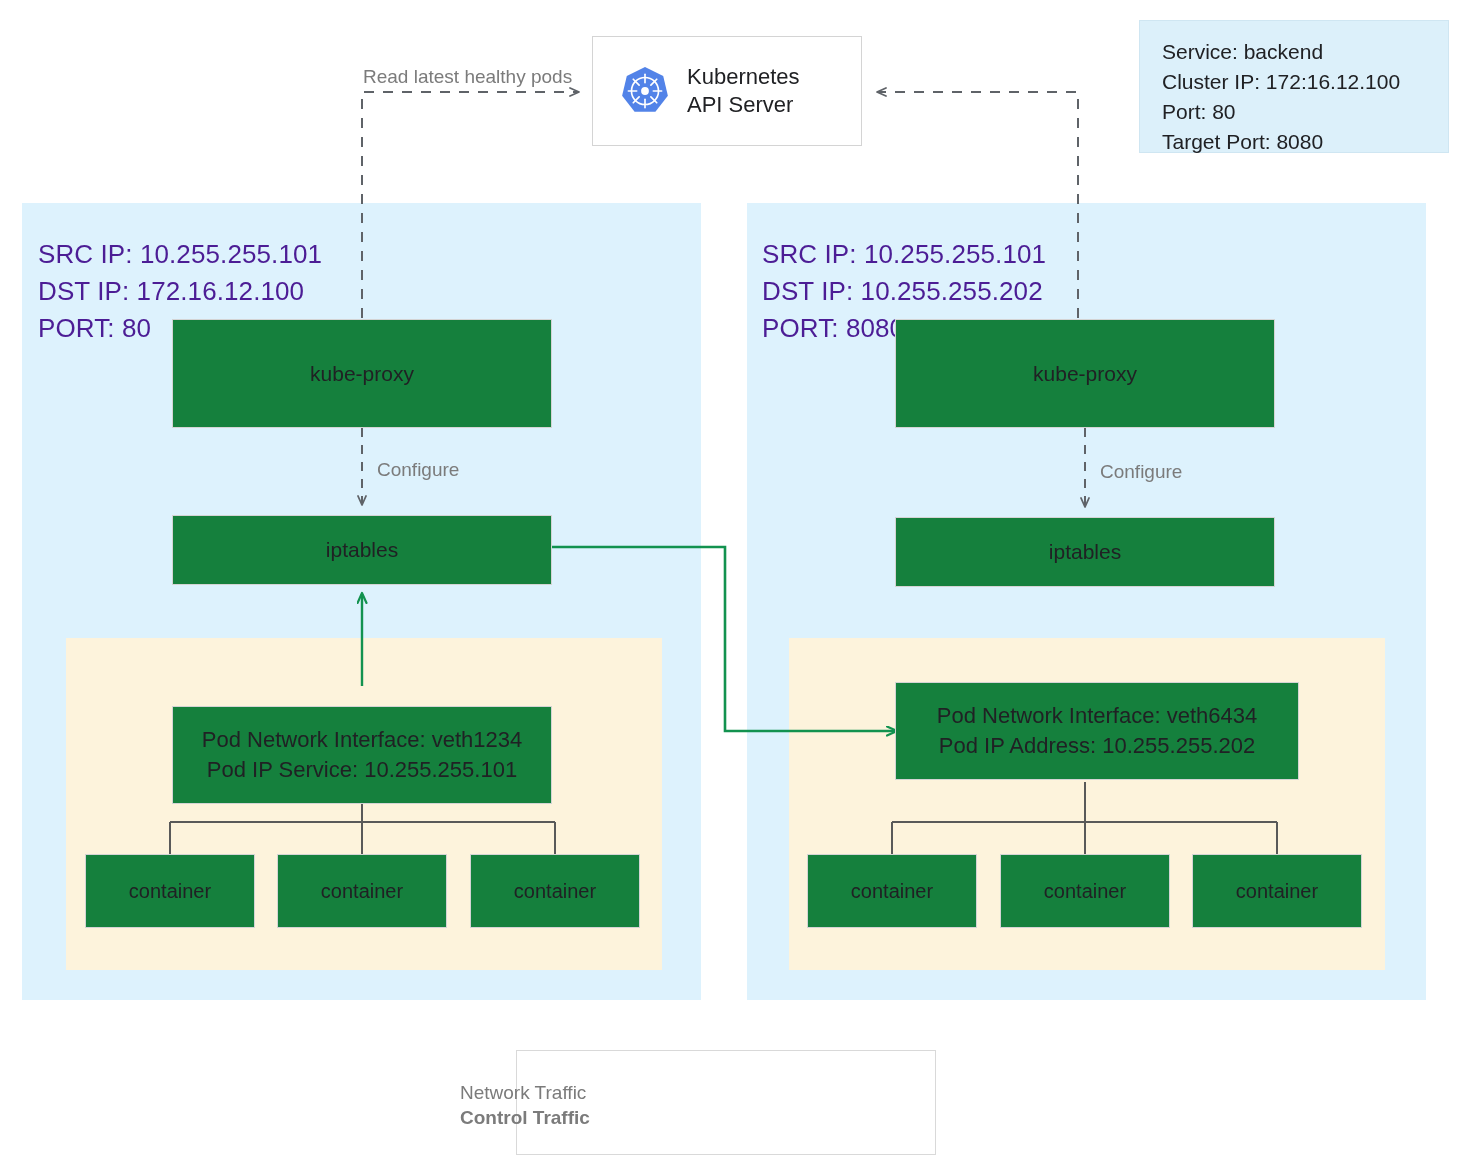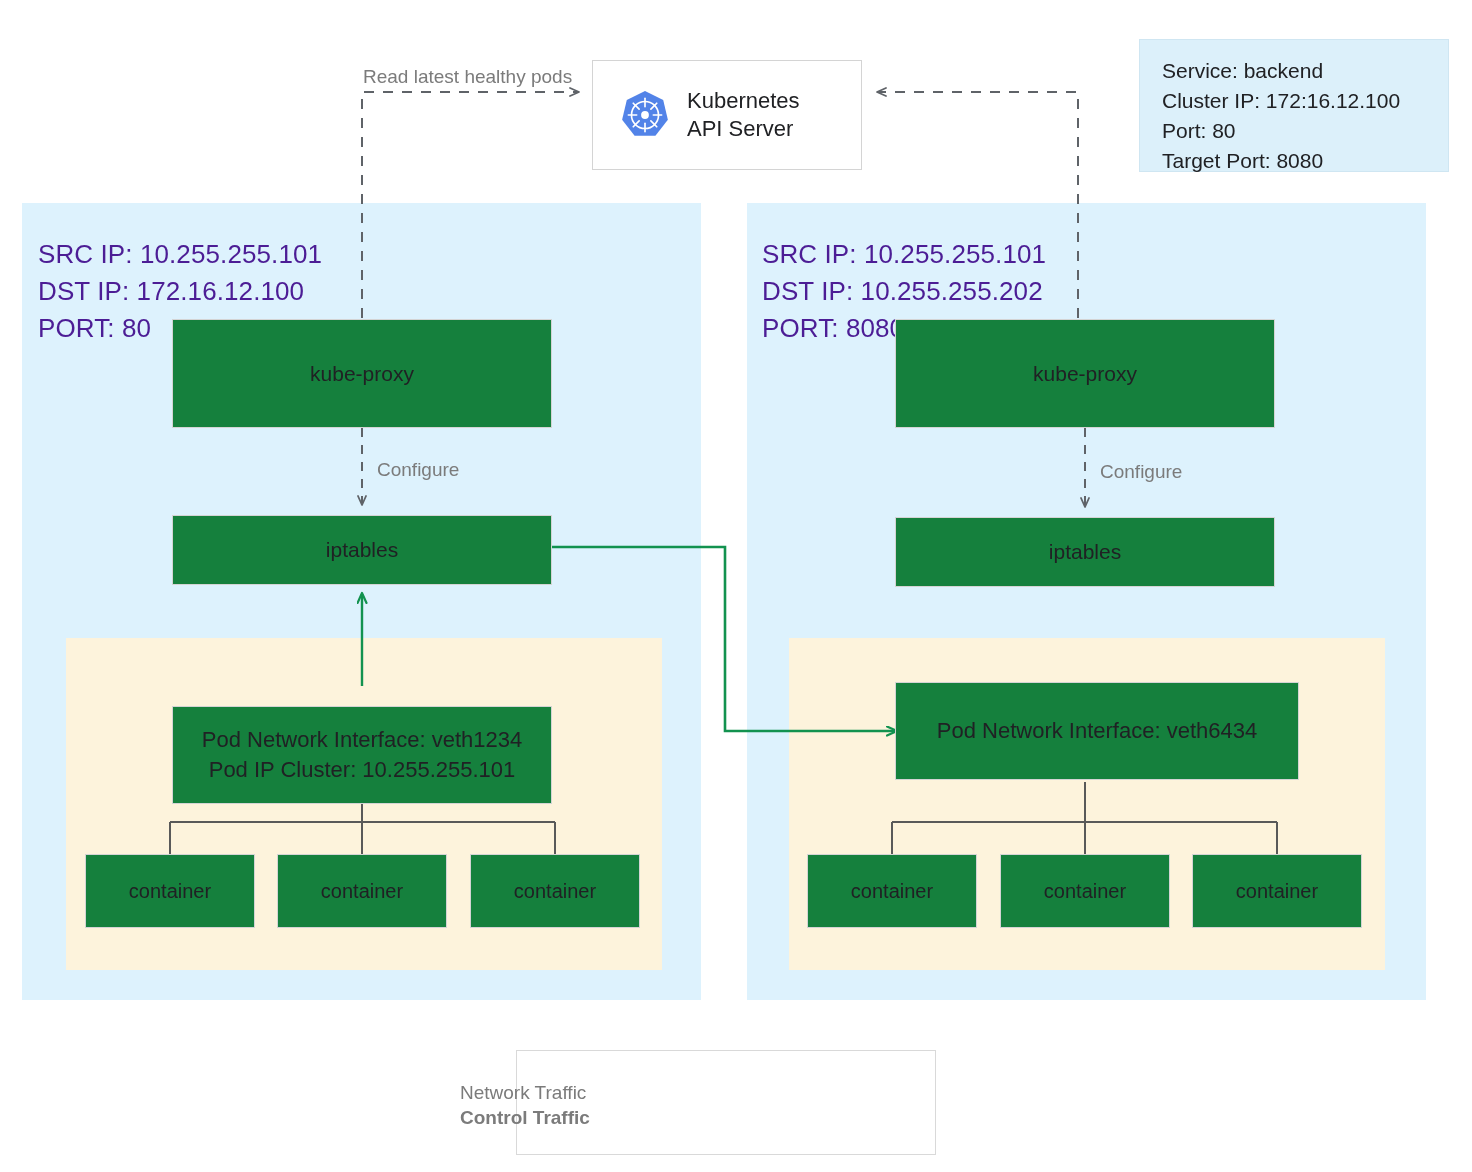--- a/index.html
+++ b/index.html
@@ -158,21 +158,21 @@
     <path d="M362,782 L362,822 M170,822 L555,822
              M170,822 L170,855 M362,822 L362,855 M555,822 L555,855" fill="none" stroke="#595959" stroke-width="2"></path>
 
     <path d="M1085,782 L1085,822 M892,822 L1277,822
              M892,822 L892,855 M1085,822 L1085,855 M1277,822 L1277,855" fill="none" stroke="#595959" stroke-width="2"></path>
 
     <line x1="700" y1="1093" x2="913" y2="1093" stroke="#12924f" stroke-width="2.6"></line>
     <line x1="700" y1="1118" x2="913" y2="1118" stroke="#5f6368" stroke-width="2.6" stroke-dasharray="13,9"></line>
   </svg>
 
-  <div class="abs api-box" style="left:592px; top:36px; width:270px; height:110px;margin-top:24px;">
+  <div class="abs api-box" style="left:592px; top:36px; width:270px; height:110px;">
     <span style="flex:0 0 auto; display:block; width:52px; height:52px;">
       <svg viewBox="0 0 100 100" width="52" height="52" xmlns="http://www.w3.org/2000/svg">
         <polygon points="50,4 85,21 94,59 70,90 30,90 6,59 15,21" fill="#5283e8"></polygon>
         <g fill="none" stroke="#ffffff" stroke-width="3.2" stroke-linecap="round">
           <circle cx="50" cy="50" r="26"></circle>
           <circle cx="50" cy="50" r="7.5" fill="#ffffff" stroke="none"></circle>
           <line x1="50" y1="18" x2="50" y2="34"></line>
           <line x1="50" y1="66" x2="50" y2="82"></line>
           <line x1="18" y1="50" x2="34" y2="50"></line>
           <line x1="66" y1="50" x2="82" y2="50"></line>
@@ -180,21 +180,21 @@
           <line x1="61.3" y1="61.3" x2="72.6" y2="72.6"></line>
           <line x1="72.6" y1="27.4" x2="61.3" y2="38.7"></line>
           <line x1="38.7" y1="61.3" x2="27.4" y2="72.6"></line>
         </g>
       </svg>
     </span>
     <span class="api-text">Kubernetes
 API Server</span>
   </div>
 
-  <div class="abs service-box" style="left:1139px; top:39px; width:310px; height:133px;">
+  <div class="abs service-box" style="left:1139px; top:20px; width:310px; height:133px;">
     <div class="service-line">Service: backend</div>
     <div class="service-line">Cluster IP: 172:16.12.100</div>
     <div class="service-line">Port: 80</div>
     <div class="service-line">Target Port: 8080</div>
   </div>
 
   <div class="abs edge-label" style="left:363px; top:66px;">Read latest healthy pods</div>
   <div class="abs edge-label" style="left:377px; top:459px;">Configure</div>
   <div class="abs edge-label" style="left:1100px; top:461px;">Configure</div>
 
@@ -205,21 +205,21 @@
   <div class="abs box" style="left:172px; top:319px; width:380px; height:109px;">
     <span class="box-label">kube-proxy</span>
   </div>
 
   <div class="abs box" style="left:172px; top:515px; width:380px; height:70px;">
     <span class="box-label">iptables</span>
   </div>
 
   <div class="abs box" style="left:172px; top:684px; width:380px; height:98px; flex-direction:column;margin-top:22px;">
     <span class="box-label box-label-lg">Pod Network Interface: veth1234</span>
-    <span class="box-label box-label-lg">Pod IP Cluster: 10.255.255.101</span>
+    <span class="box-label box-label-lg">Pod IP Service: 10.255.255.101</span>
   </div>
 
   <div class="abs box container-box" style="left:85px; top:854px; width:170px; height:74px;">
     <span class="box-label">container</span>
   </div>
   <div class="abs box container-box" style="left:277px; top:854px; width:170px; height:74px;">
     <span class="box-label">container</span>
   </div>
   <div class="abs box container-box" style="left:470px; top:854px; width:170px; height:74px;">
     <span class="box-label">container</span>
@@ -232,20 +232,21 @@
   <div class="abs box" style="left:895px; top:319px; width:380px; height:109px;">
     <span class="box-label">kube-proxy</span>
   </div>
 
   <div class="abs box" style="left:895px; top:517px; width:380px; height:70px;">
     <span class="box-label">iptables</span>
   </div>
 
   <div class="abs box" style="left:895px; top:682px; width:404px; height:98px; flex-direction:column;">
     <span class="box-label box-label-lg">Pod Network Interface: veth6434</span>
+    <span class="box-label box-label-lg">Pod IP Address: 10.255.255.202</span>
   </div>
 
   <div class="abs box container-box" style="left:807px; top:854px; width:170px; height:74px;">
     <span class="box-label">container</span>
   </div>
   <div class="abs box container-box" style="left:1000px; top:854px; width:170px; height:74px;">
     <span class="box-label">container</span>
   </div>
   <div class="abs box container-box" style="left:1192px; top:854px; width:170px; height:74px;">
     <span class="box-label">container</span>

